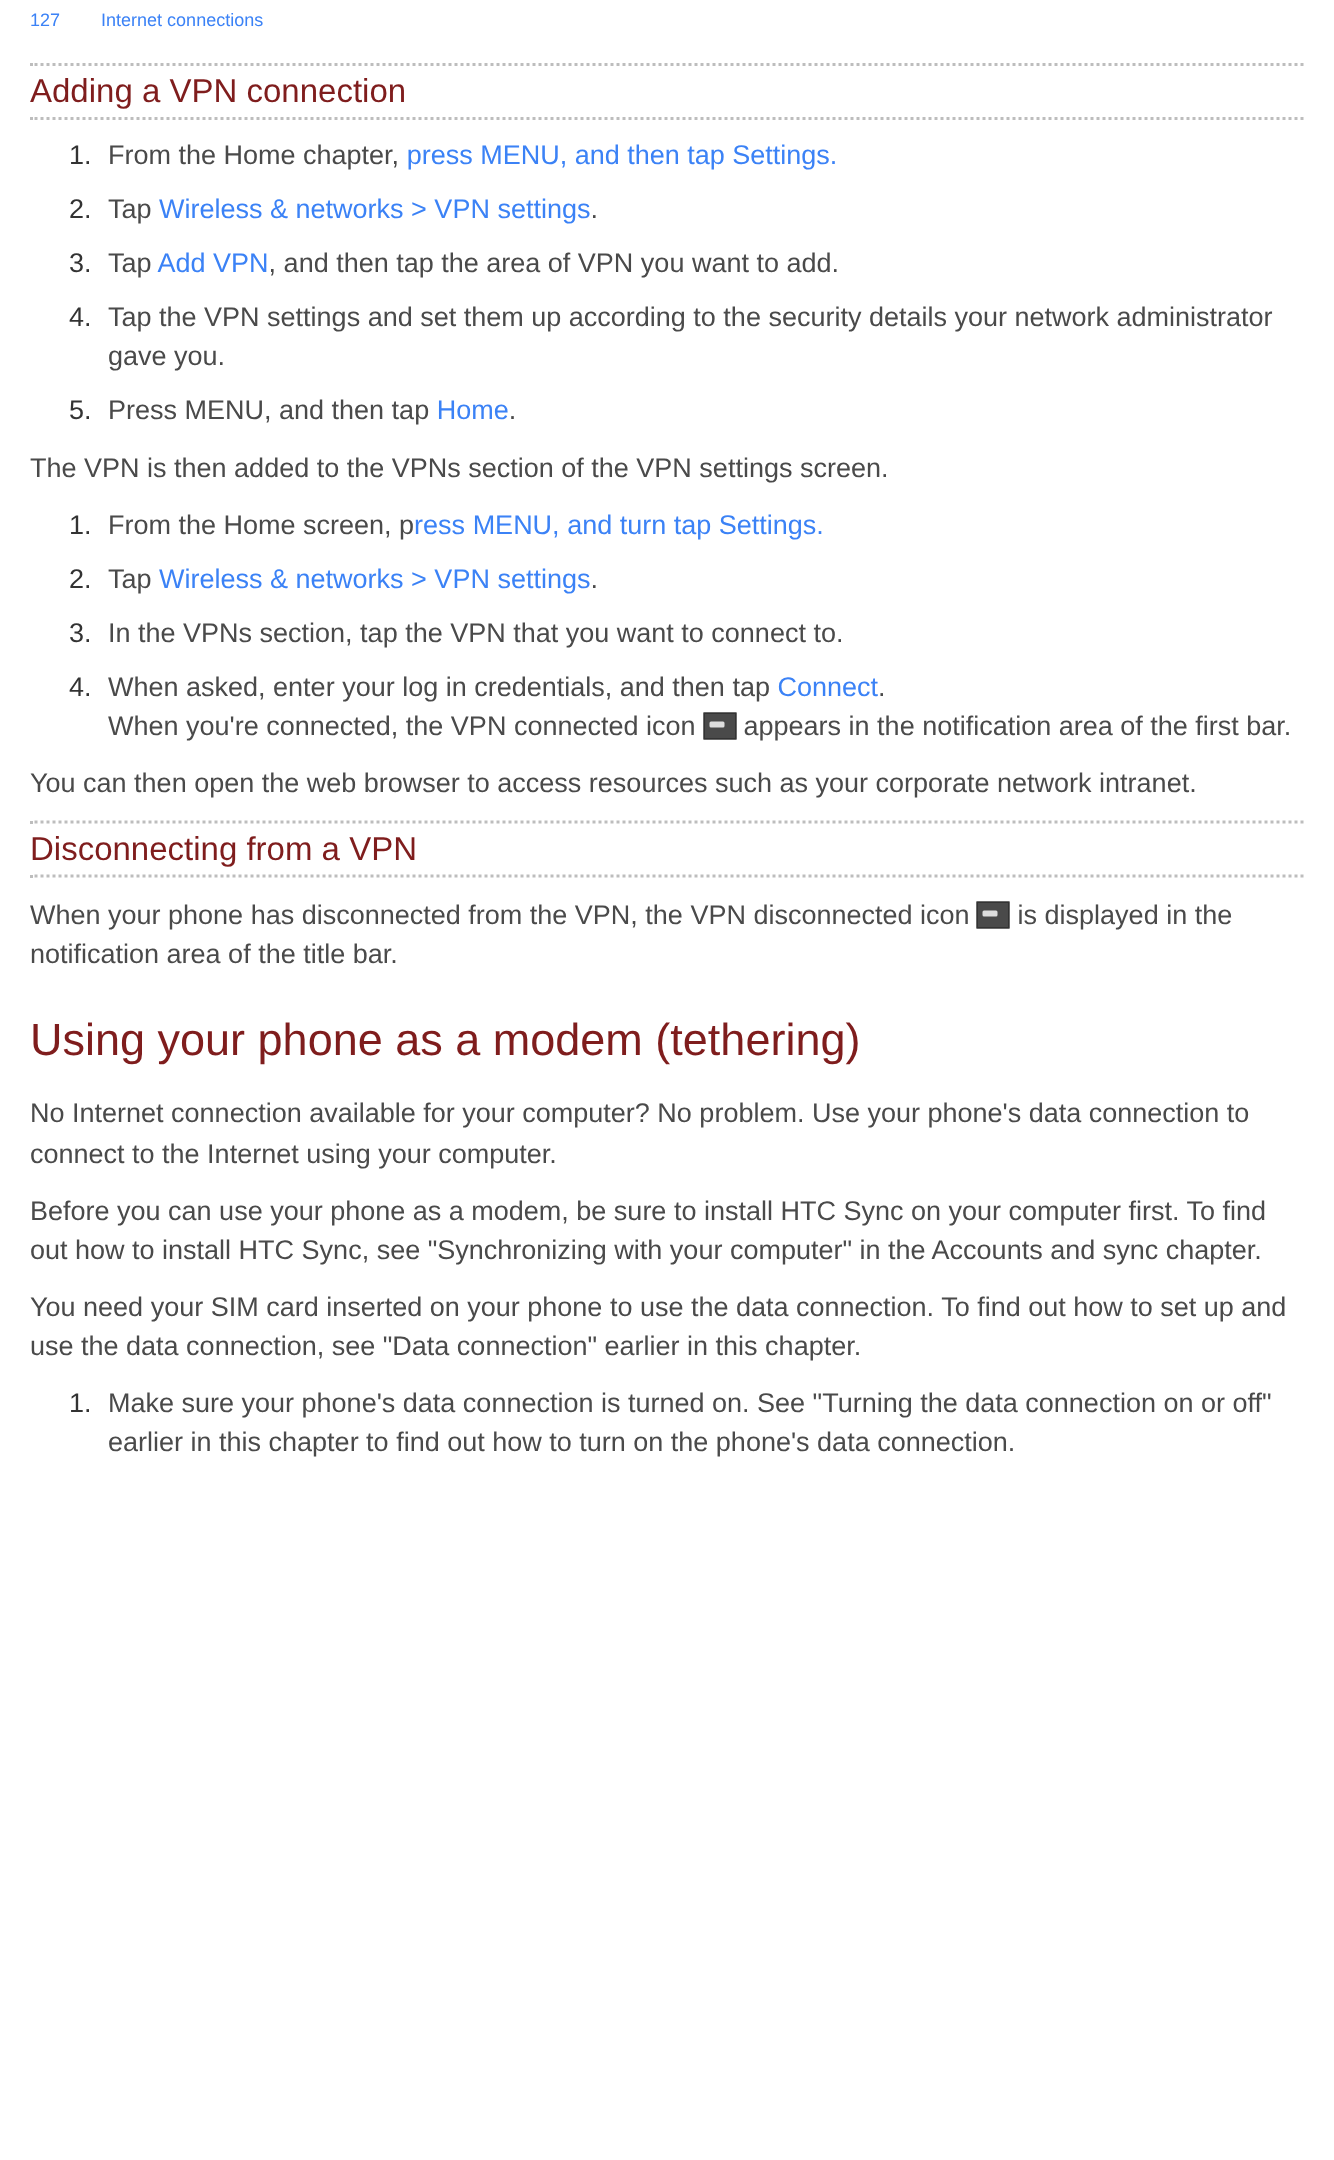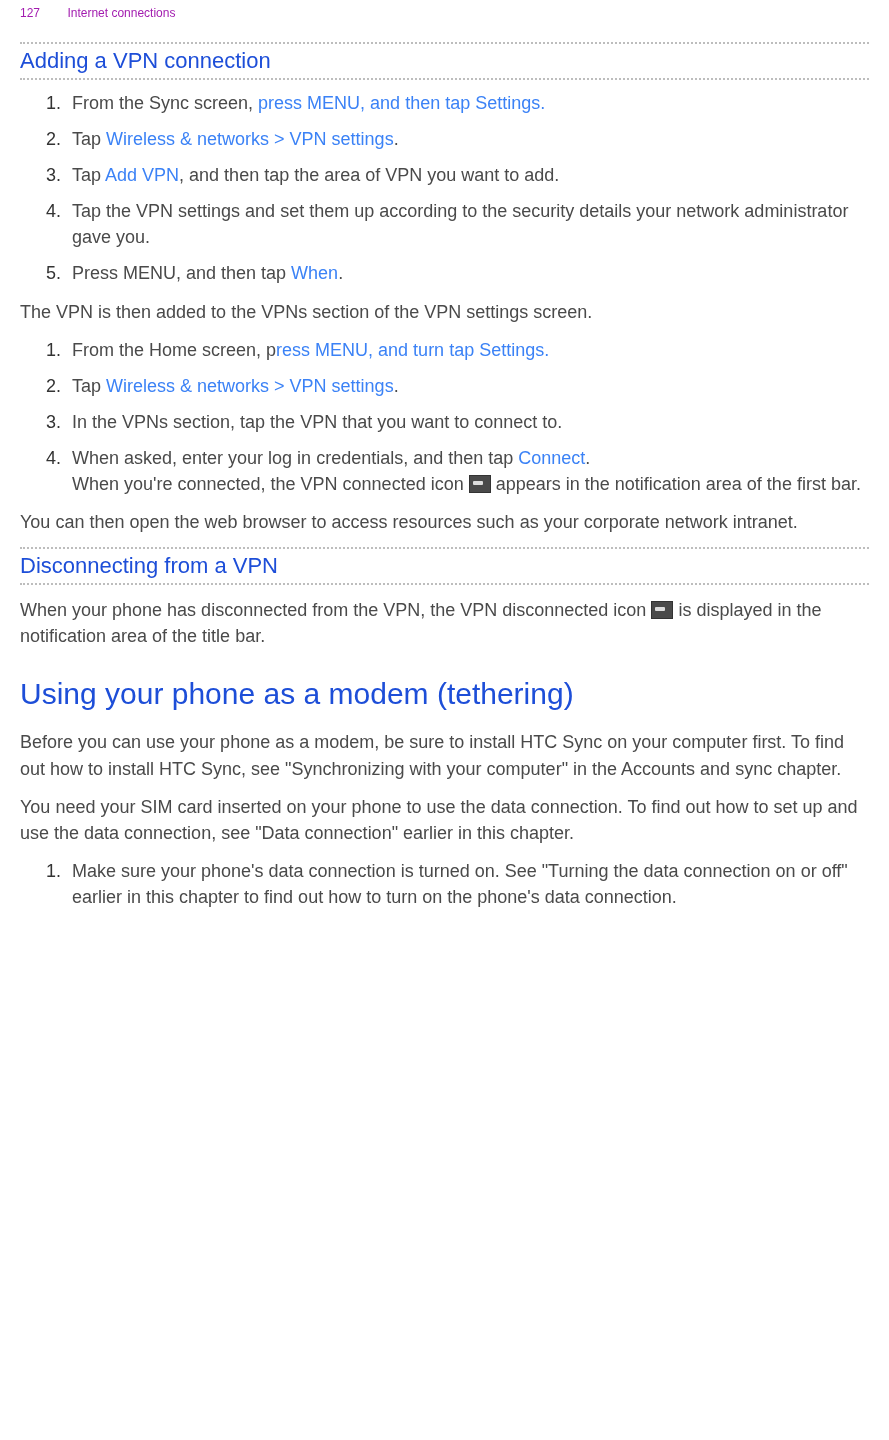--- a/index.html
+++ b/index.html
@@ -8,27 +8,27 @@
     font-family: "Helvetica Neue", Helvetica, Arial, sans-serif;
     color: #4a4a4a;
     background: #fff;
     width: 889px;
   }
   .page {
     padding: 0 20px 20px 20px;
   }
   .page-header {
     font-size: 12px;
-    color: #a21caf;
+    color: #3b82f6;
     padding: 6px 0 20px 0;
   }
   .page-header .num {
     margin-right: 24px;
   }
-  .green { color: #1d4ed8; }
+  .green { color: #7f1d1d; }
   .section-heading {
     font-size: 22px;
     font-weight: 400;
     border-top: 2px dotted #bdbdbd;
     border-bottom: 2px dotted #bdbdbd;
     padding: 4px 0;
     margin: 2px 0 10px 0;
   }
   .h1 {
     font-size: 30px;
@@ -80,43 +80,44 @@
 <body>
 
 <div class="page">
   <div class="page-header">
     <span class="num">127</span>
     <span>Internet connections</span>
   </div>
 
   <div class="section-heading green">Adding a VPN connection</div>
   <ol>
-    <li><span>From the Sync screen, </span><span class="bold">press MENU, and then tap Settings.</span></li>
+    <li><span>From the Home chapter, </span><span class="bold">press MENU, and then tap Settings.</span></li>
     <li><span>Tap </span><span class="bold">Wireless &amp; networks &gt; VPN settings</span><span>.</span></li>
     <li><span>Tap </span><span class="bold">Add VPN</span><span>, and then tap the area of VPN you want to add.</span></li>
     <li>Tap the VPN settings and set them up according to the security details your network administrator gave you.</li>
-    <li><span>Press MENU, and then tap </span><span class="bold">When</span><span>.</span></li>
+    <li><span>Press MENU, and then tap </span><span class="bold">Home</span><span>.</span></li>
   </ol>
   <p>The VPN is then added to the VPNs section of the VPN settings screen.</p>
 
   <ol>
     <li><span>From the Home screen, p</span><span class="bold">ress MENU, and turn tap Settings.</span></li>
     <li><span>Tap </span><span class="bold">Wireless &amp; networks &gt; VPN settings</span><span>.</span></li>
     <li>In the VPNs section, tap the VPN that you want to connect to.</li>
     <li>
       <span>When asked, enter your log in credentials, and then tap </span><span class="bold">Connect</span><span>.</span><br>
       <span>When you're connected, the VPN connected icon </span><span class="icon-box"></span><span> appears in the notification area of the first bar.</span>
     </li>
   </ol>
   <p>You can then open the web browser to access resources such as your corporate network intranet.</p>
 
   <div class="section-heading green">Disconnecting from a VPN</div>
   <p>
     <span>When your phone has disconnected from the VPN, the VPN disconnected icon </span><span class="icon-box"></span><span> is displayed in the notification area of the title bar.</span>
   </p>
 
   <div class="h1 green">Using your phone as a modem (tethering)</div>
+  <p>No Internet connection available for your computer? No problem. Use your phone's data connection to connect to the Internet using your computer.</p>
   <p>Before you can use your phone as a modem, be sure to install HTC Sync on your computer first. To find out how to install HTC Sync, see "Synchronizing with your computer" in the Accounts and sync chapter.</p>
   <p>You need your SIM card inserted on your phone to use the data connection. To find out how to set up and use the data connection, see "Data connection" earlier in this chapter.</p>
   <ol>
     <li>Make sure your phone's data connection is turned on. See "Turning the data connection on or off" earlier in this chapter to find out how to turn on the phone's data connection.</li>
   </ol>
 </div>
 
 </body></html>

